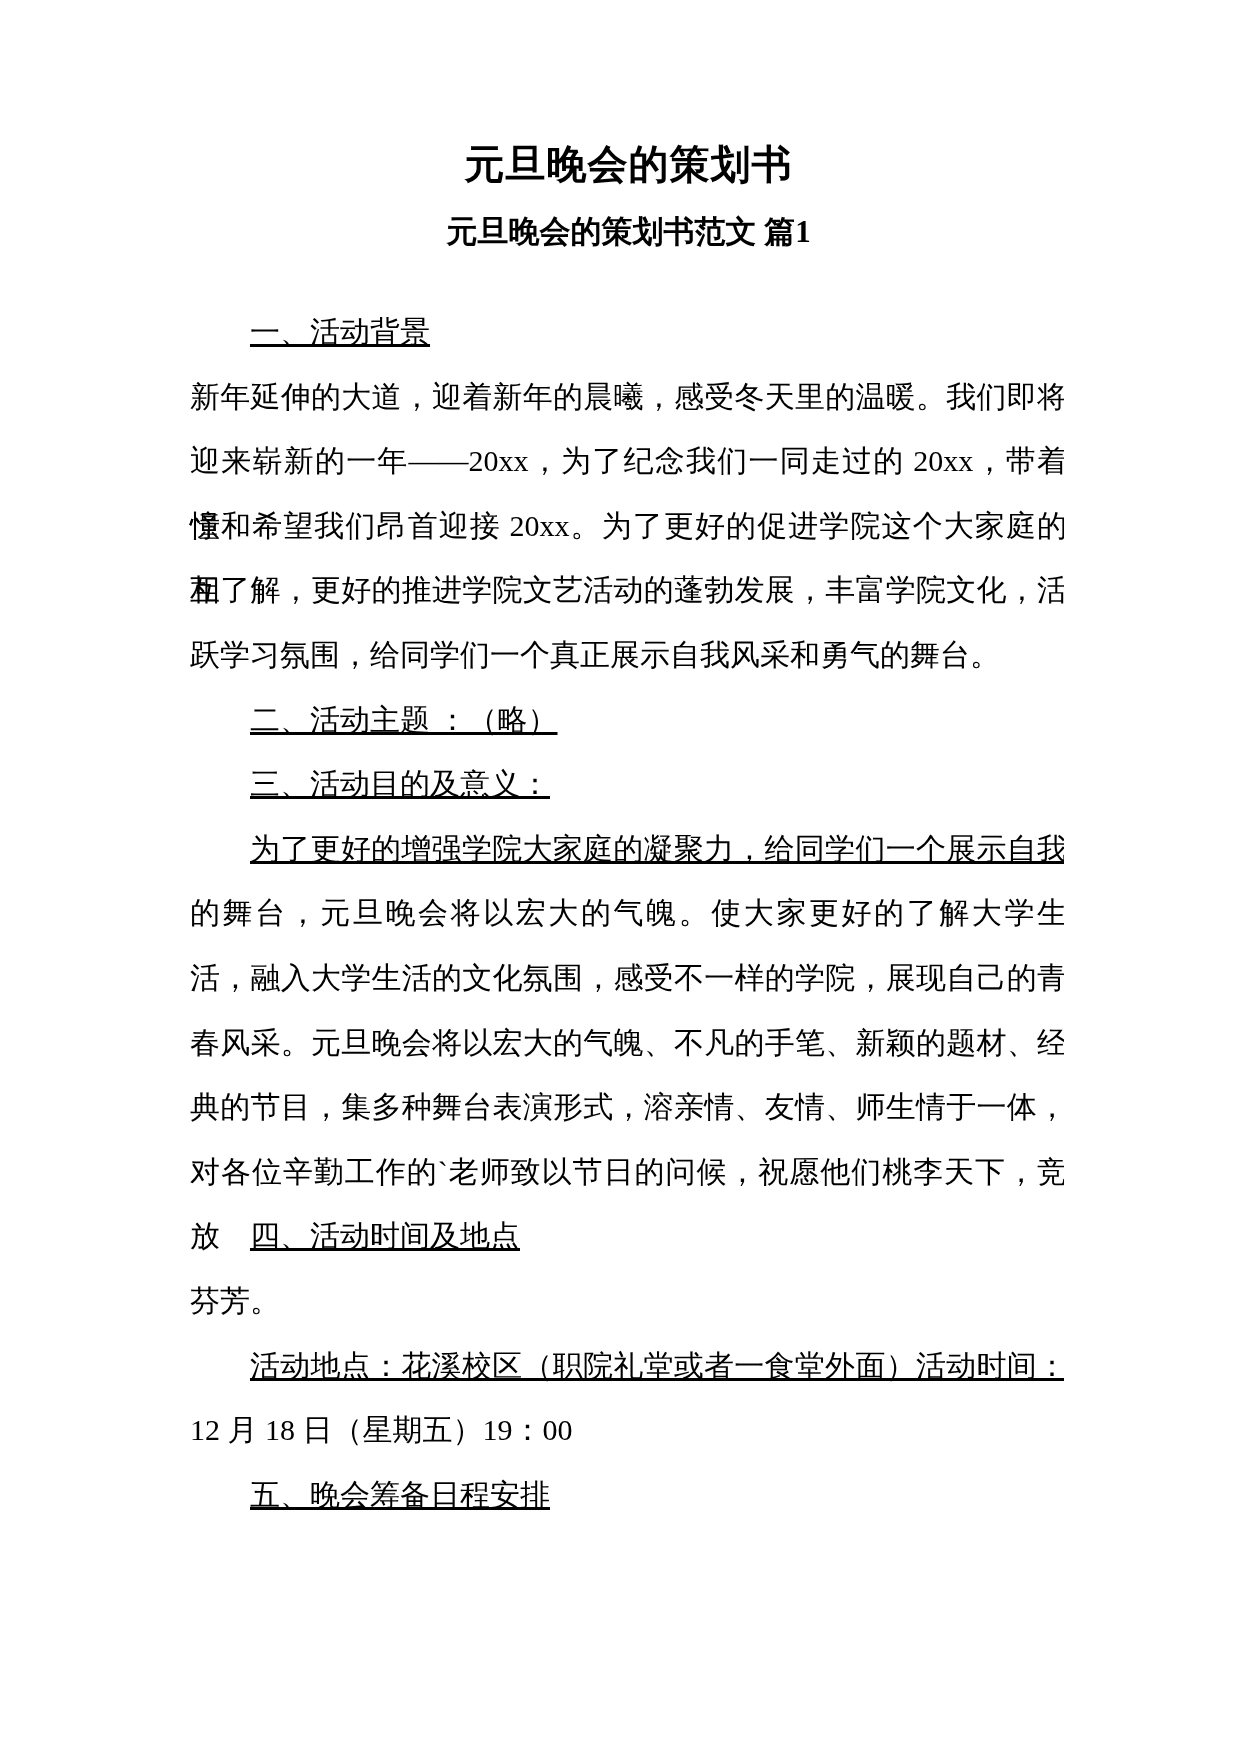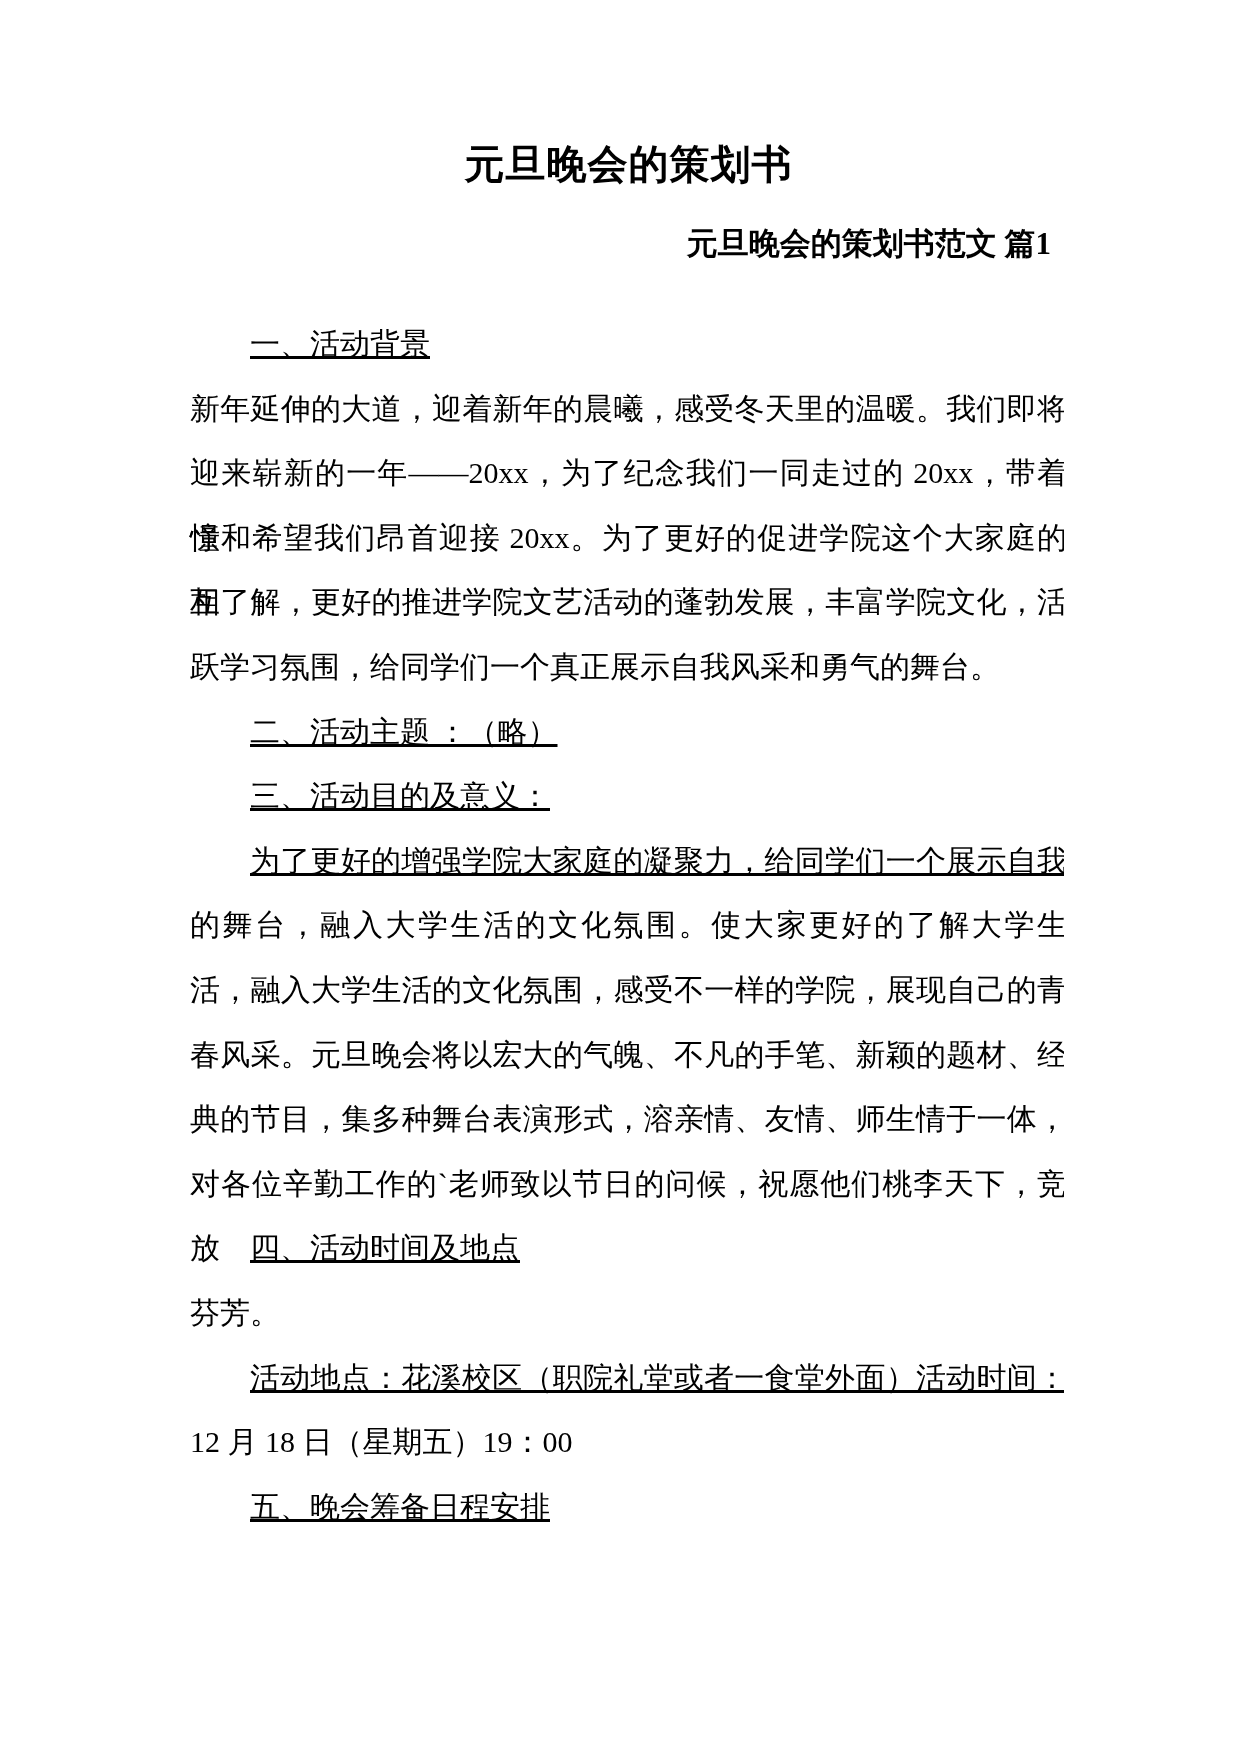--- a/index.html
+++ b/index.html
@@ -24,25 +24,25 @@
   }
   .doc-title {
     margin: 130px 0 0 0;
     font-size: 40px;
     font-weight: bold;
     line-height: 70px;
     text-align: center;
     letter-spacing: 1px;
   }
   .doc-subtitle {
-    margin: 16px;
+    margin: 4px;
     font-size: 31px;
     font-weight: bold;
     line-height: 55px;
-    text-align: right;
+    text-align: center;
   }
   .doc-body {
     margin-top: 41px;
   }
   .line {
     font-size: 30px;
     line-height: 64.6px;
     height: 64.6px;
     white-space: nowrap;
     text-align: left;
@@ -67,21 +67,21 @@
     <div class="doc-body">
         <div class="line indent">一、活动背景</div>
         <div class="line full">新年延伸的大道，迎着新年的晨曦，感受冬天里的温暖。我们即将</div>
         <div class="line full">迎来崭新的一年——20xx，为了纪念我们一同走过的 20xx，带着憧</div>
         <div class="line full">憬和希望我们昂首迎接 20xx。为了更好的促进学院这个大家庭的相</div>
         <div class="line full">互了解，更好的推进学院文艺活动的蓬勃发展，丰富学院文化，活</div>
         <div class="line">跃学习氛围，给同学们一个真正展示自我风采和勇气的舞台。</div>
         <div class="line indent">二、活动主题 ：（略）</div>
         <div class="line indent">三、活动目的及意义：</div>
         <div class="line indent full">为了更好的增强学院大家庭的凝聚力，给同学们一个展示自我</div>
-        <div class="line full">的舞台，融入大学生活的文化氛围。使大家更好的了解大学生</div>
+        <div class="line full">的舞台，元旦晚会将以宏大的气魄。使大家更好的了解大学生</div>
         <div class="line full">活，融入大学生活的文化氛围，感受不一样的学院，展现自己的青</div>
         <div class="line full">春风采。元旦晚会将以宏大的气魄、不凡的手笔、新颖的题材、经</div>
         <div class="line full">典的节目，集多种舞台表演形式，溶亲情、友情、师生情于一体，</div>
         <div class="line full">对各位辛勤工作的`老师致以节日的问候，祝愿他们桃李天下，竞放</div>
         <div class="line indent">四、活动时间及地点</div>
         <div class="line">芬芳。</div>
         <div class="line indent full">活动地点：花溪校区（职院礼堂或者一食堂外面）活动时间：</div>
         <div class="line">12 月 18 日（星期五）19：00</div>
         <div class="line indent">五、晚会筹备日程安排</div>
       </div>

